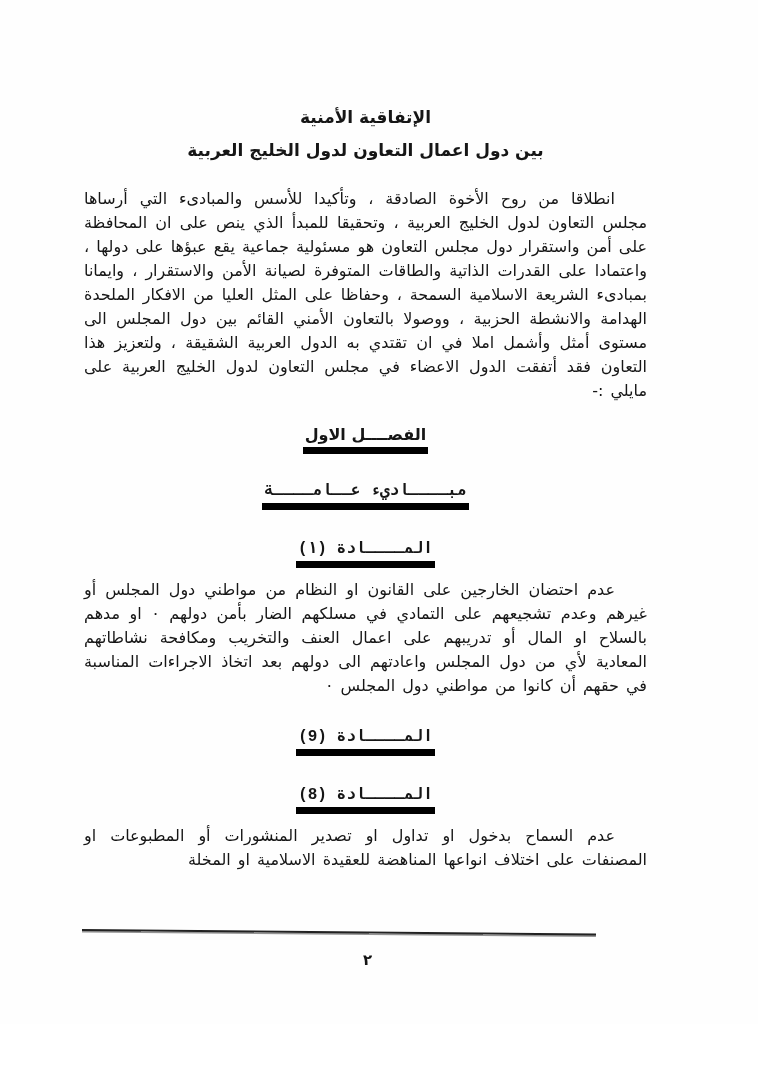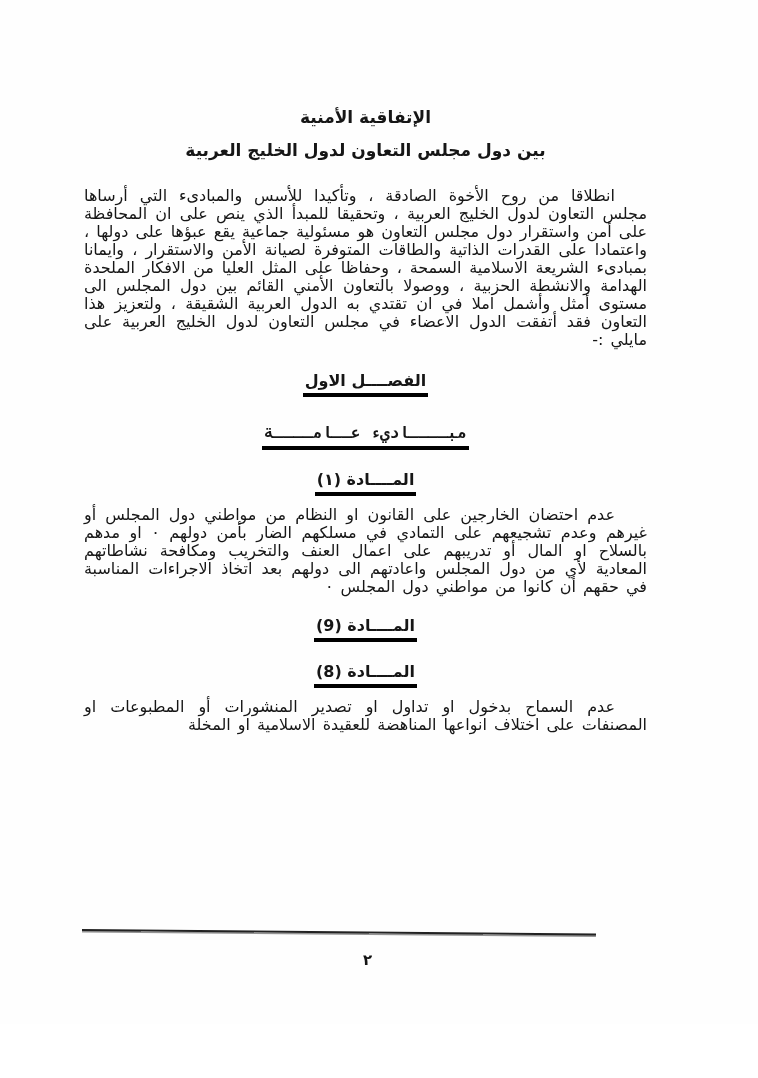--- a/index.html
+++ b/index.html
@@ -32,42 +32,42 @@
   }
   .doc-subtitle {
     margin-top: 11px;
     text-align: center;
     font-size: 17px;
     font-weight: bold;
     line-height: 22px;
   }
   .body-text {
     font-size: 16px;
-    line-height: 18px;
+    line-height: 24px;
     word-spacing: 2px;
     text-align: justify;
     text-align-last: right;
   }
   .preamble {
     margin-top: 26px;
     text-indent: 32px;
   }
   .center-head {
     text-align: center;
     font-size: 16px;
     font-weight: bold;
   }
   .center-head .underlined {
     display: inline-block;
     padding: 0 2px 3px 2px;
-    border-bottom: 4px solid #000000;
+    border-bottom: 7px solid #000000;
   }
   .chapter-head { margin-top: 22px; }
   .section-head { margin-top: 26px; font-family: Liberation Mono, monospace; }
-  .article-head { margin-top: 20px; }
+  .article-head { margin-top: 28px; font-family: Liberation Mono, monospace; }
   .article-body {
     margin-top: 10px;
     text-indent: 32px;
   }
   .footer-rule {
     position: absolute;
     left: 82px;
     top: 929px;
     width: 514px;
     height: 0;
@@ -86,21 +86,21 @@
   }
 </style>
 </head>
 <body>
 
 <div class="paper">
   <div class="content">
 
     <div class="doc-title">الإتفاقية الأمنية</div>
 
-    <div class="doc-subtitle">بين دول مجلس التعاون لدول الخليج العربية</div>
+    <div class="doc-subtitle">بين دول اعمال التعاون لدول الخليج العربية</div>
 
     <p class="body-text preamble">انطلاقا من روح الأخوة الصادقة ، وتأكيدا للأسس والمبادىء التي أرساها مجلس التعاون لدول الخليج العربية ، وتحقيقا للمبدأ الذي ينص على ان المحافظة على أمن واستقرار دول مجلس التعاون هو مسئولية جماعية يقع عبؤها على دولها ، واعتمادا على القدرات الذاتية والطاقات المتوفرة لصيانة الأمن والاستقرار ، وايمانا بمبادىء الشريعة الاسلامية السمحة ، وحفاظا على المثل العليا من الافكار الملحدة الهدامة والانشطة الحزبية ، ووصولا بالتعاون الأمني القائم بين دول المجلس الى مستوى أمثل وأشمل املا في ان تقتدي به الدول العربية الشقيقة ، ولتعزيز هذا التعاون فقد أتفقت الدول الاعضاء في مجلس التعاون لدول الخليج العربية على مايلي :-</p>
 
     <div class="center-head chapter-head">
       <span class="underlined">الفصــــل الاول</span>
     </div>
 
     <div class="center-head section-head">
       <span class="underlined">مبــــاديء عــامــــة</span>
     </div>

